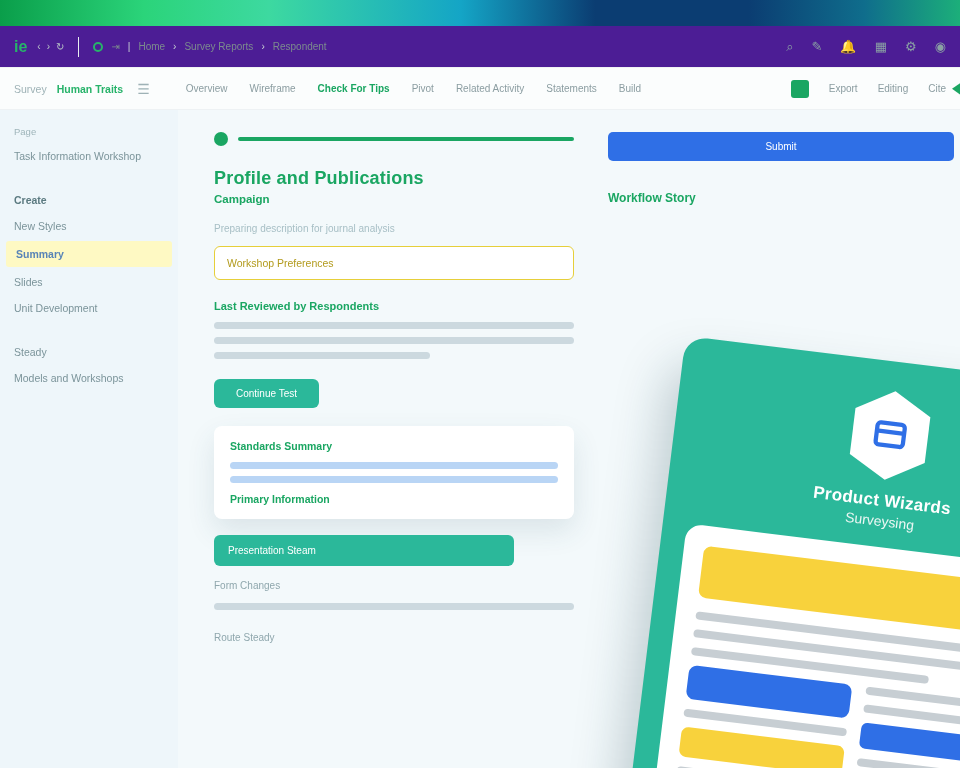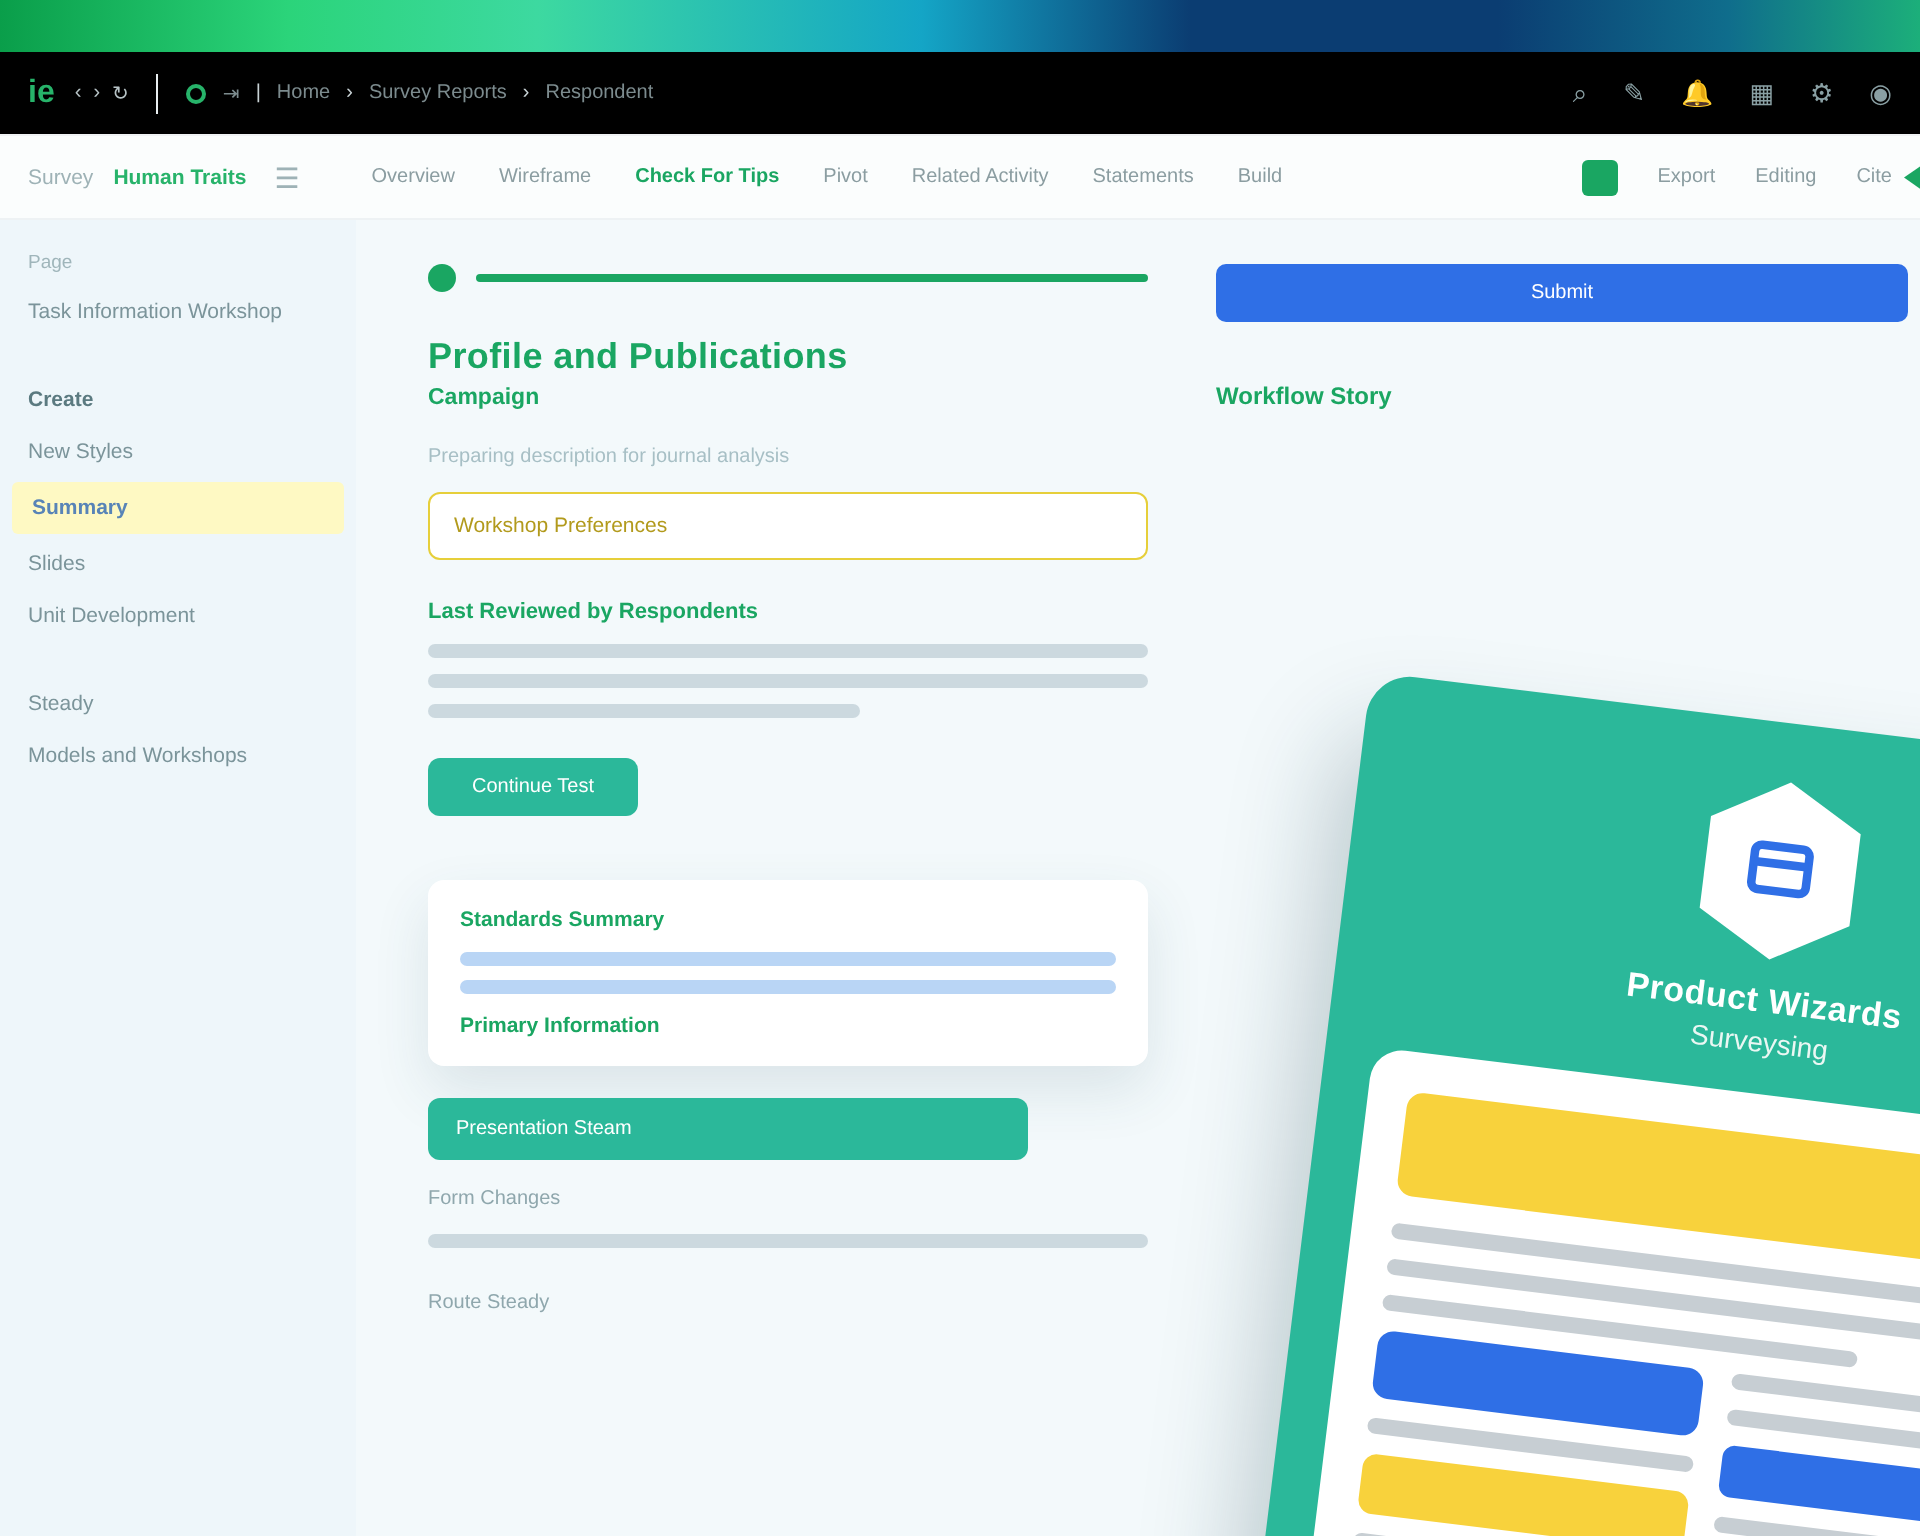--- a/index.html
+++ b/index.html
@@ -1,18 +1,18 @@
 <!DOCTYPE html>
 <html><head>
 <meta charset="utf-8">
 <style>
   * { box-sizing: border-box; margin: 0; padding: 0; font-family: -apple-system, BlinkMacSystemFont, "Segoe UI", Arial, sans-serif; }
   html, body { width: 960px; height: 768px; overflow: hidden; background: #eaf3f7; }
   .top-gradient { height: 26px; background: linear-gradient(90deg,#0a9e4a 0%, #2bd47a 15%, #3dd9a0 28%, #14a5c6 48%, #0b3d72 62%, #0b3d72 78%, #0f6d8c 90%, #1caf7a 100%); }
-  .chrome-bar { background: #000000; height: 42px; display:flex; align-items:center; gap:10px; padding: 0 14px; color:#8aa0a4; font-size:11px; border-bottom:1px solid #f0f2f4;}
+  .chrome-bar { background: #4c1d95; height: 42px; display:flex; align-items:center; gap:10px; padding: 0 14px; color:#8aa0a4; font-size:11px; border-bottom:1px solid #f0f2f4;}
   .chrome-word { color:#27b36a; font-weight:700; font-size:16px;}
   .mini-arrows { display:flex; gap:6px; font-size:10px; color:#b7c3c6;}
   .vsep { width:1px; height:20px; background:#e8eef0; margin:0 4px;}
   .crumb { display:flex; align-items:center; gap:8px; font-size:10px; color:#7c8b8e;}
   .crumb .dot{ width:10px; height:10px; border-radius:50%; border:2px solid #27b36a;}
   .crumb .sep{ color:#c8d2d5;}
   .chrome-icons{ margin-left:auto; display:flex; gap:18px; color:#8aa0a4;}
   .chrome-icons span{ font-size:13px;}
 
   .subnav { background:#fbfdfd; height:42px; display:flex; align-items:center; padding:0 14px; gap:0; font-size:10.5px; color:#7c8b8e; border-bottom:1px solid #eef2f4; position:relative; z-index:2;}
@@ -43,21 +43,21 @@
   .prog-line{ height:4px; flex:1; background:#1aa662; border-radius:3px;}
   .cta-btn{ background:#2f6fe6; color:#fff; font-size:10px; padding:9px 0; border-radius:5px; text-align:center; width:346px; margin-bottom:30px;}
   .sec-heading{ color:#1aa662; font-size:18px; font-weight:600; letter-spacing:.2px; margin-bottom:4px;}
   .sub-heading{ color:#1aa662; font-size:11.5px; font-weight:600; margin-bottom:18px;}
   .muted-line{ color:#a7bfc5; font-size:10px; margin-bottom:12px;}
   .yellow-field{ background:#fff; border:1px solid #e6cf3a; border-radius:6px; padding:10px 12px; color:#b29a1c; font-size:10.5px; margin-bottom:20px;}
   .link-green{ color:#1aa662; font-size:11px; font-weight:600; margin-bottom:10px; display:block;}
   .grey-bar{ height:7px; background:#ccd9df; border-radius:4px; margin-bottom:8px;}
   .grey-bar.short{ width:60%;}
   .green-btn{ display:inline-block; background:#2bb89a; color:#fff; font-size:10px; padding:9px 22px; border-radius:6px; margin-top:12px; margin-bottom:18px;}
-  .card{ background:#fff; border-radius:8px; box-shadow:0 12px 28px rgba(40,80,100,.12); padding:14px 16px; margin-bottom:16px; width:360px;margin-top:14px;}
+  .card{ background:#fff; border-radius:8px; box-shadow:0 12px 28px rgba(40,80,100,.12); padding:14px 16px; margin-bottom:16px; width:360px;}
   .card .card-title{ color:#1aa662; font-size:10.5px; font-weight:600; margin-bottom:10px;}
   .card .blue-bar{ height:7px; background:#b9d5f5; border-radius:4px; margin-bottom:7px;}
   .small-green{ color:#1aa662; font-size:10.5px; font-weight:600; margin-top:10px;}
   .teal-pill{ background:#2bb89a; color:#fff; font-size:10px; padding:10px 14px; border-radius:6px; width:300px; margin-top:4px; margin-bottom:14px;}
   .mini-label{ color:#8fa7ad; font-size:10px; margin-bottom:12px;}
   .right-col{ position:absolute; left:430px; top:22px; width:310px;}
   .right-heading{ color:#1aa662; font-size:12px; font-weight:600; }
 
   
   .device{ position:absolute; right:-120px; top:250px; width:430px; height:560px; background:#2bb89a; border-radius:22px; transform:rotate(7deg); box-shadow: -10px 30px 50px rgba(20,60,70,.25); padding:26px 24px 0 24px; z-index:5;}

